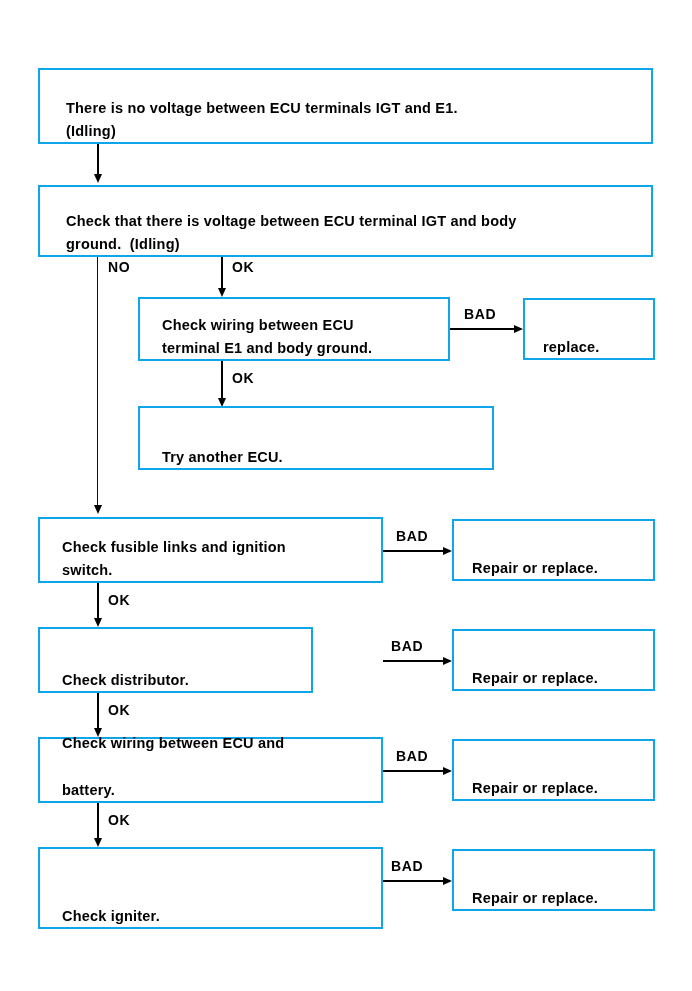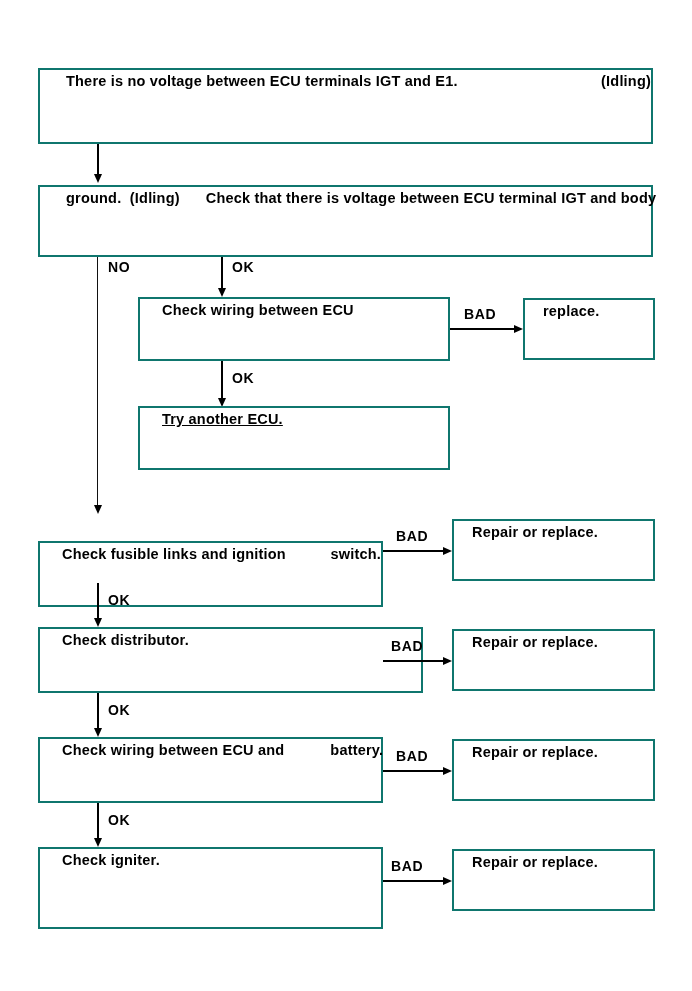--- a/index.html
+++ b/index.html
@@ -17,25 +17,25 @@
     width: 692px;
     height: 991px;
     background: #ffffff;
     overflow: hidden;
   }
 
   
   .box {
     position: absolute;
     box-sizing: border-box;
-    border: 2px solid #0f766e;
+    border: 2px solid #0ea5e9;
     background: #ffffff;
     display: flex;
-    flex-direction: row;
-    justify-content: space-between;
+    flex-direction: column;
+    justify-content: flex-end;
   }
   .box .line {
     font-size: 14.5px;
     font-weight: bold;
     letter-spacing: 0.2px;
     line-height: 1.55;
     white-space: pre;
   }
   .box.pad-lg .line { padding-left: 26px; }
   .box.pad-md .line { padding-left: 22px; }
@@ -89,71 +89,72 @@
 
   <div class="box pad-lg" style="left:38px; top:68px; width:615px; height:76px;">
     <div class="line">There is no voltage between ECU terminals IGT and E1.</div>
     <div class="line">(Idling)</div>
   </div>
 
   <div class="vline" style="left:97px; top:144px; height:32px;"></div>
   <div class="arrow-down" style="left:93.5px; top:174px;"></div>
 
   <div class="box pad-lg" style="left:38px; top:185px; width:615px; height:72px;">
+    <div class="line">Check that there is voltage between ECU terminal IGT and body</div>
     <div class="line">ground.  (Idling)</div>
-    <div class="line">Check that there is voltage between ECU terminal IGT and body</div>
   </div>
 
   <div class="vline thin" style="left:97px; top:257px; height:250px;"></div>
   <div class="arrow-down" style="left:93.5px; top:505px;"></div>
   <div class="edge-label" style="left:108px; top:259px;">NO</div>
 
   <div class="vline" style="left:221px; top:257px; height:14px;"></div>
   <div class="vline" style="left:221px; top:271px; height:24px;"></div>
   <div class="arrow-down" style="left:217.5px; top:288px;"></div>
   <div class="edge-label" style="left:232px; top:259px;">OK</div>
 
   <div class="box pad-md" style="left:138px; top:297px; width:312px; height:64px;">
     <div class="line">Check wiring between ECU</div>
+    <div class="line">terminal E1 and body ground.</div>
   </div>
 
   <div class="hline" style="left:450px; top:328px; width:66px;"></div>
   <div class="arrow-right" style="left:514px; top:324.5px;"></div>
   <div class="edge-label" style="left:464px; top:306px;">BAD</div>
 
   <div class="box pad-sm" style="left:523px; top:298px; width:132px; height:62px;">
     <div class="line">replace.</div>
   </div>
 
   <div class="vline" style="left:221px; top:361px; height:44px;"></div>
   <div class="arrow-down" style="left:217.5px; top:398px;"></div>
   <div class="edge-label" style="left:232px; top:370px;">OK</div>
 
-  <div class="box pad-md" style="left:138px; top:406px; width:312px; height:64px;text-decoration:underline;">
+  <div class="box pad-md" style="left:138px; top:406px; width:356px; height:64px;">
     <div class="line">Try another ECU.</div>
   </div>
 
-  <div class="box pad-md" style="left:38px; top:517px; width:345px; height:66px;margin-top:24px;">
+  <div class="box pad-md" style="left:38px; top:517px; width:345px; height:66px;">
     <div class="line">Check fusible links and ignition</div>
     <div class="line">switch.</div>
   </div>
 
   <div class="hline" style="left:383px; top:550px; width:64px;"></div>
   <div class="arrow-right" style="left:443px; top:546.5px;"></div>
   <div class="edge-label" style="left:396px; top:528px;">BAD</div>
 
   <div class="box pad-sm" style="left:452px; top:519px; width:203px; height:62px;">
     <div class="line">Repair or replace.</div>
   </div>
 
   <div class="vline" style="left:97px; top:583px; height:40px;"></div>
   <div class="arrow-down" style="left:93.5px; top:618px;"></div>
   <div class="edge-label" style="left:108px; top:592px;">OK</div>
 
-  <div class="box pad-md" style="left:38px; top:627px; width:385px; height:66px;">
+  <div class="box pad-md" style="left:38px; top:627px; width:275px; height:66px;">
     <div class="line">Check distributor.</div>
   </div>
 
   <div class="hline" style="left:383px; top:660px; width:64px;"></div>
   <div class="arrow-right" style="left:443px; top:656.5px;"></div>
   <div class="edge-label" style="left:391px; top:638px;">BAD</div>
 
   <div class="box pad-sm" style="left:452px; top:629px; width:203px; height:62px;">
     <div class="line">Repair or replace.</div>
   </div>

